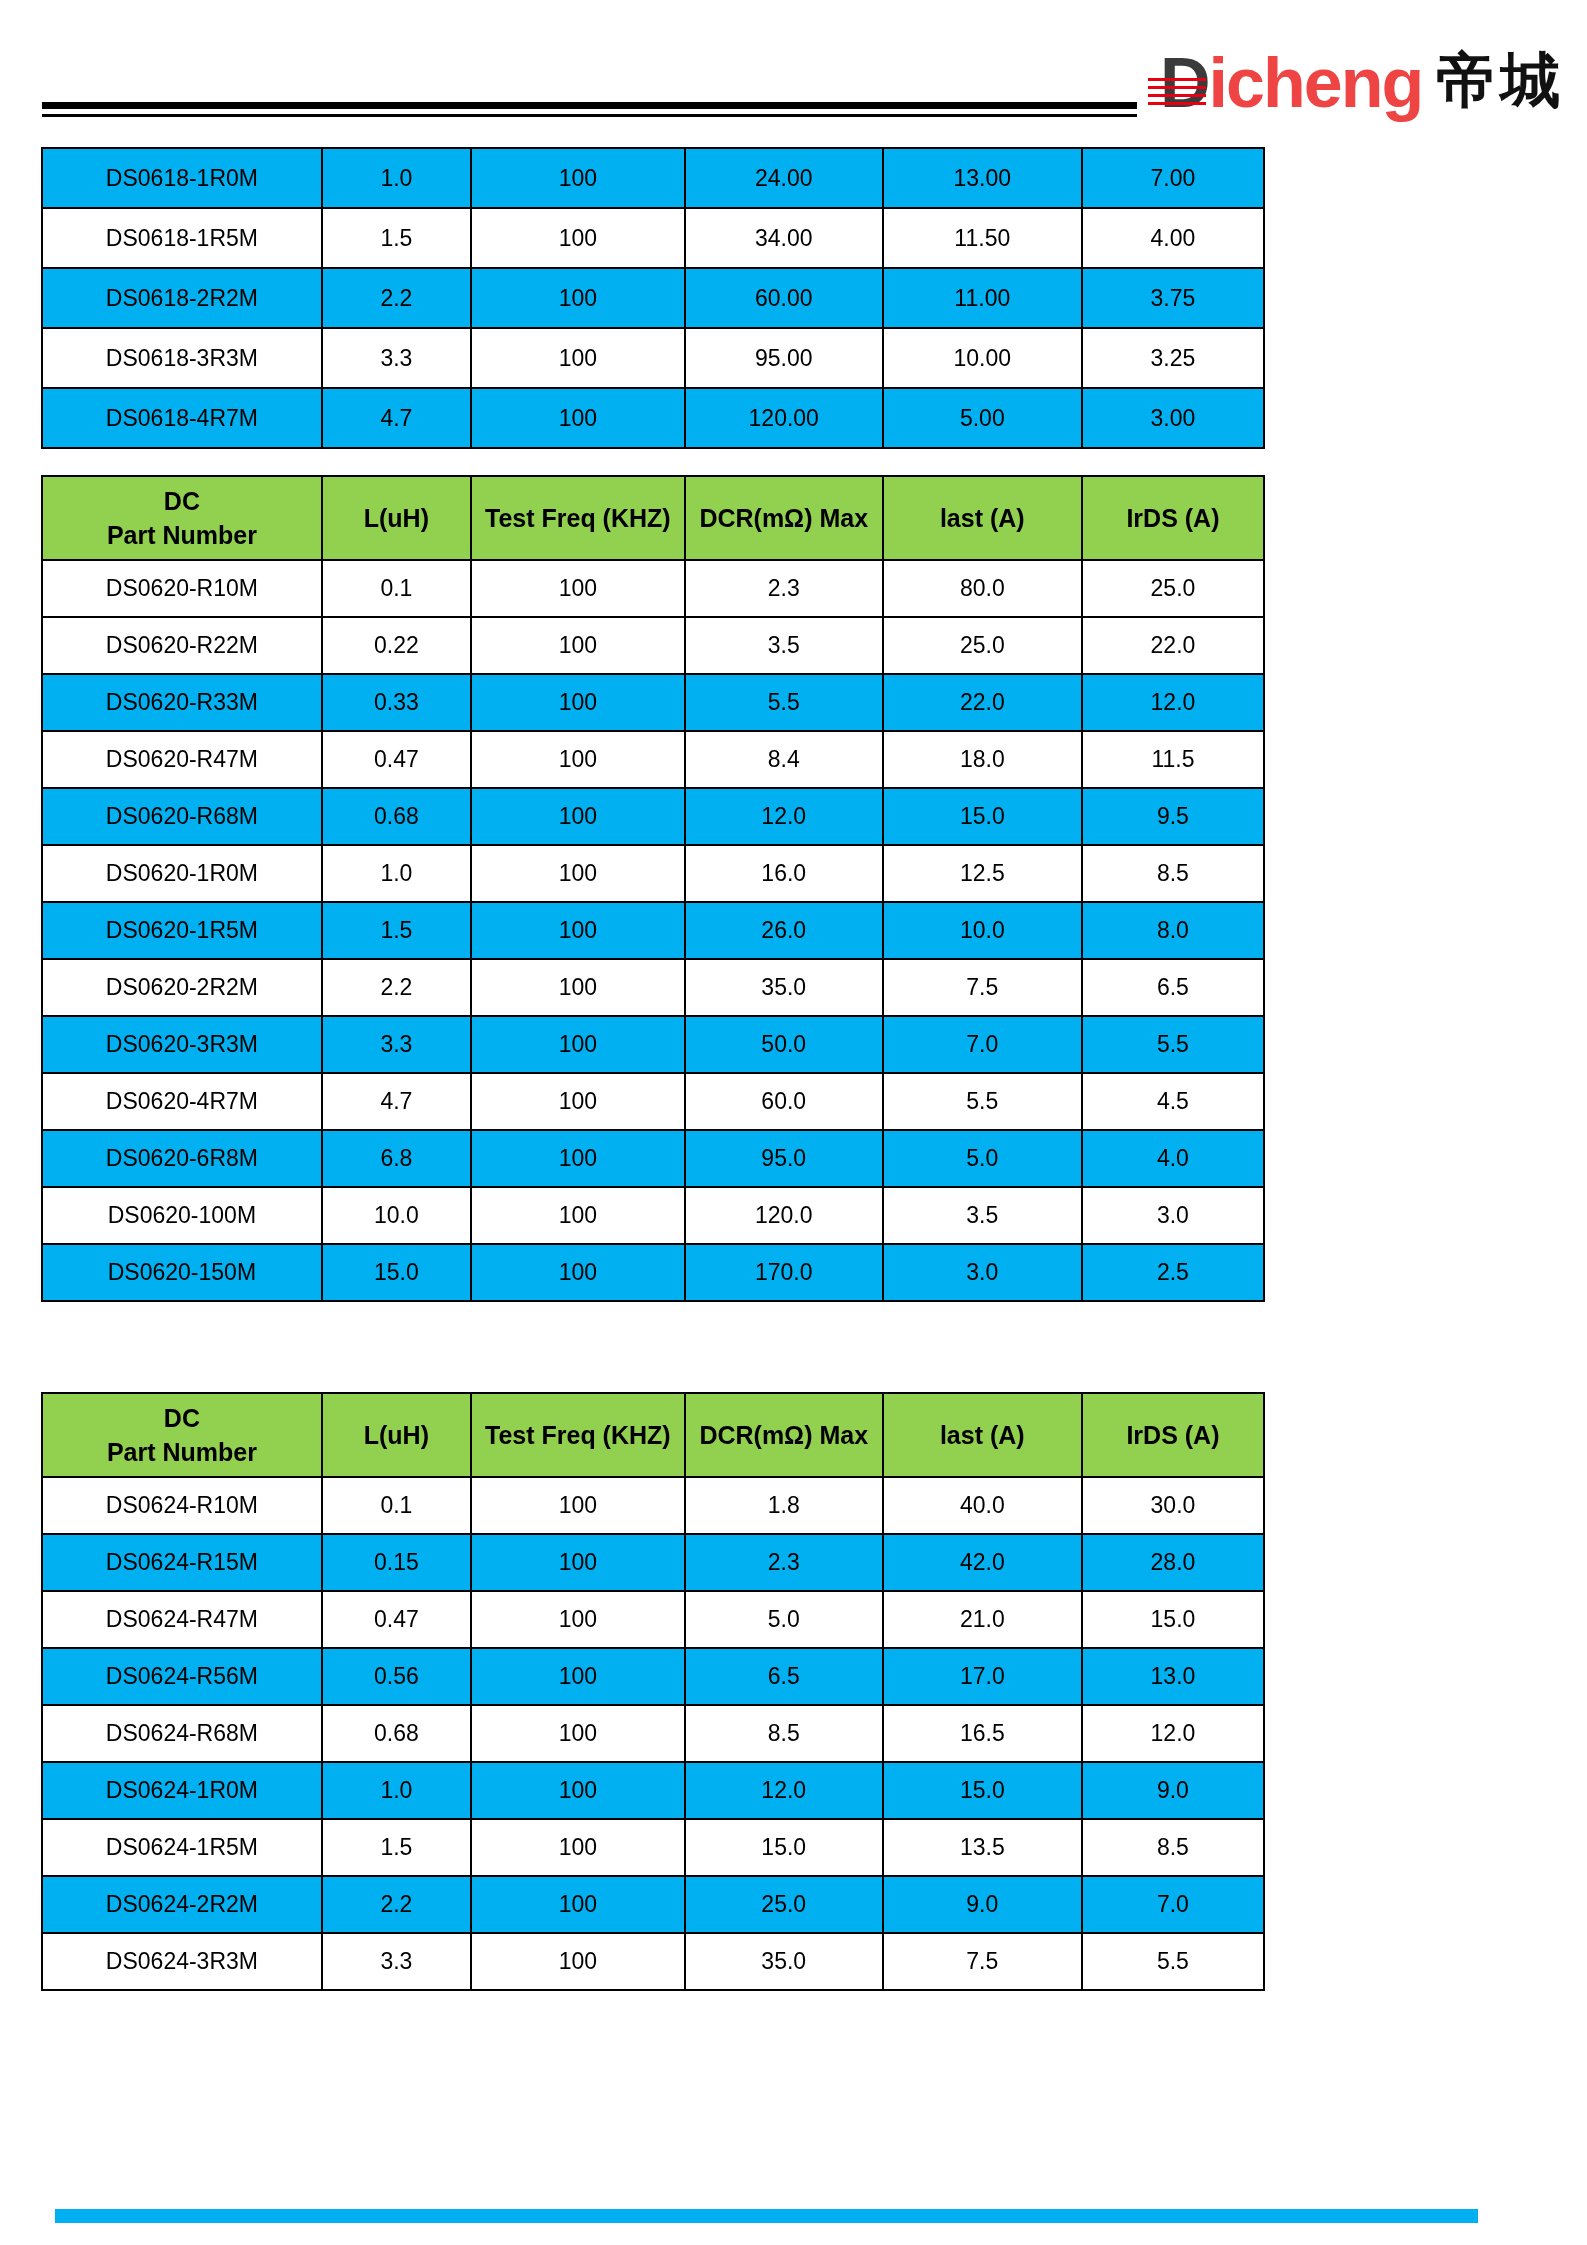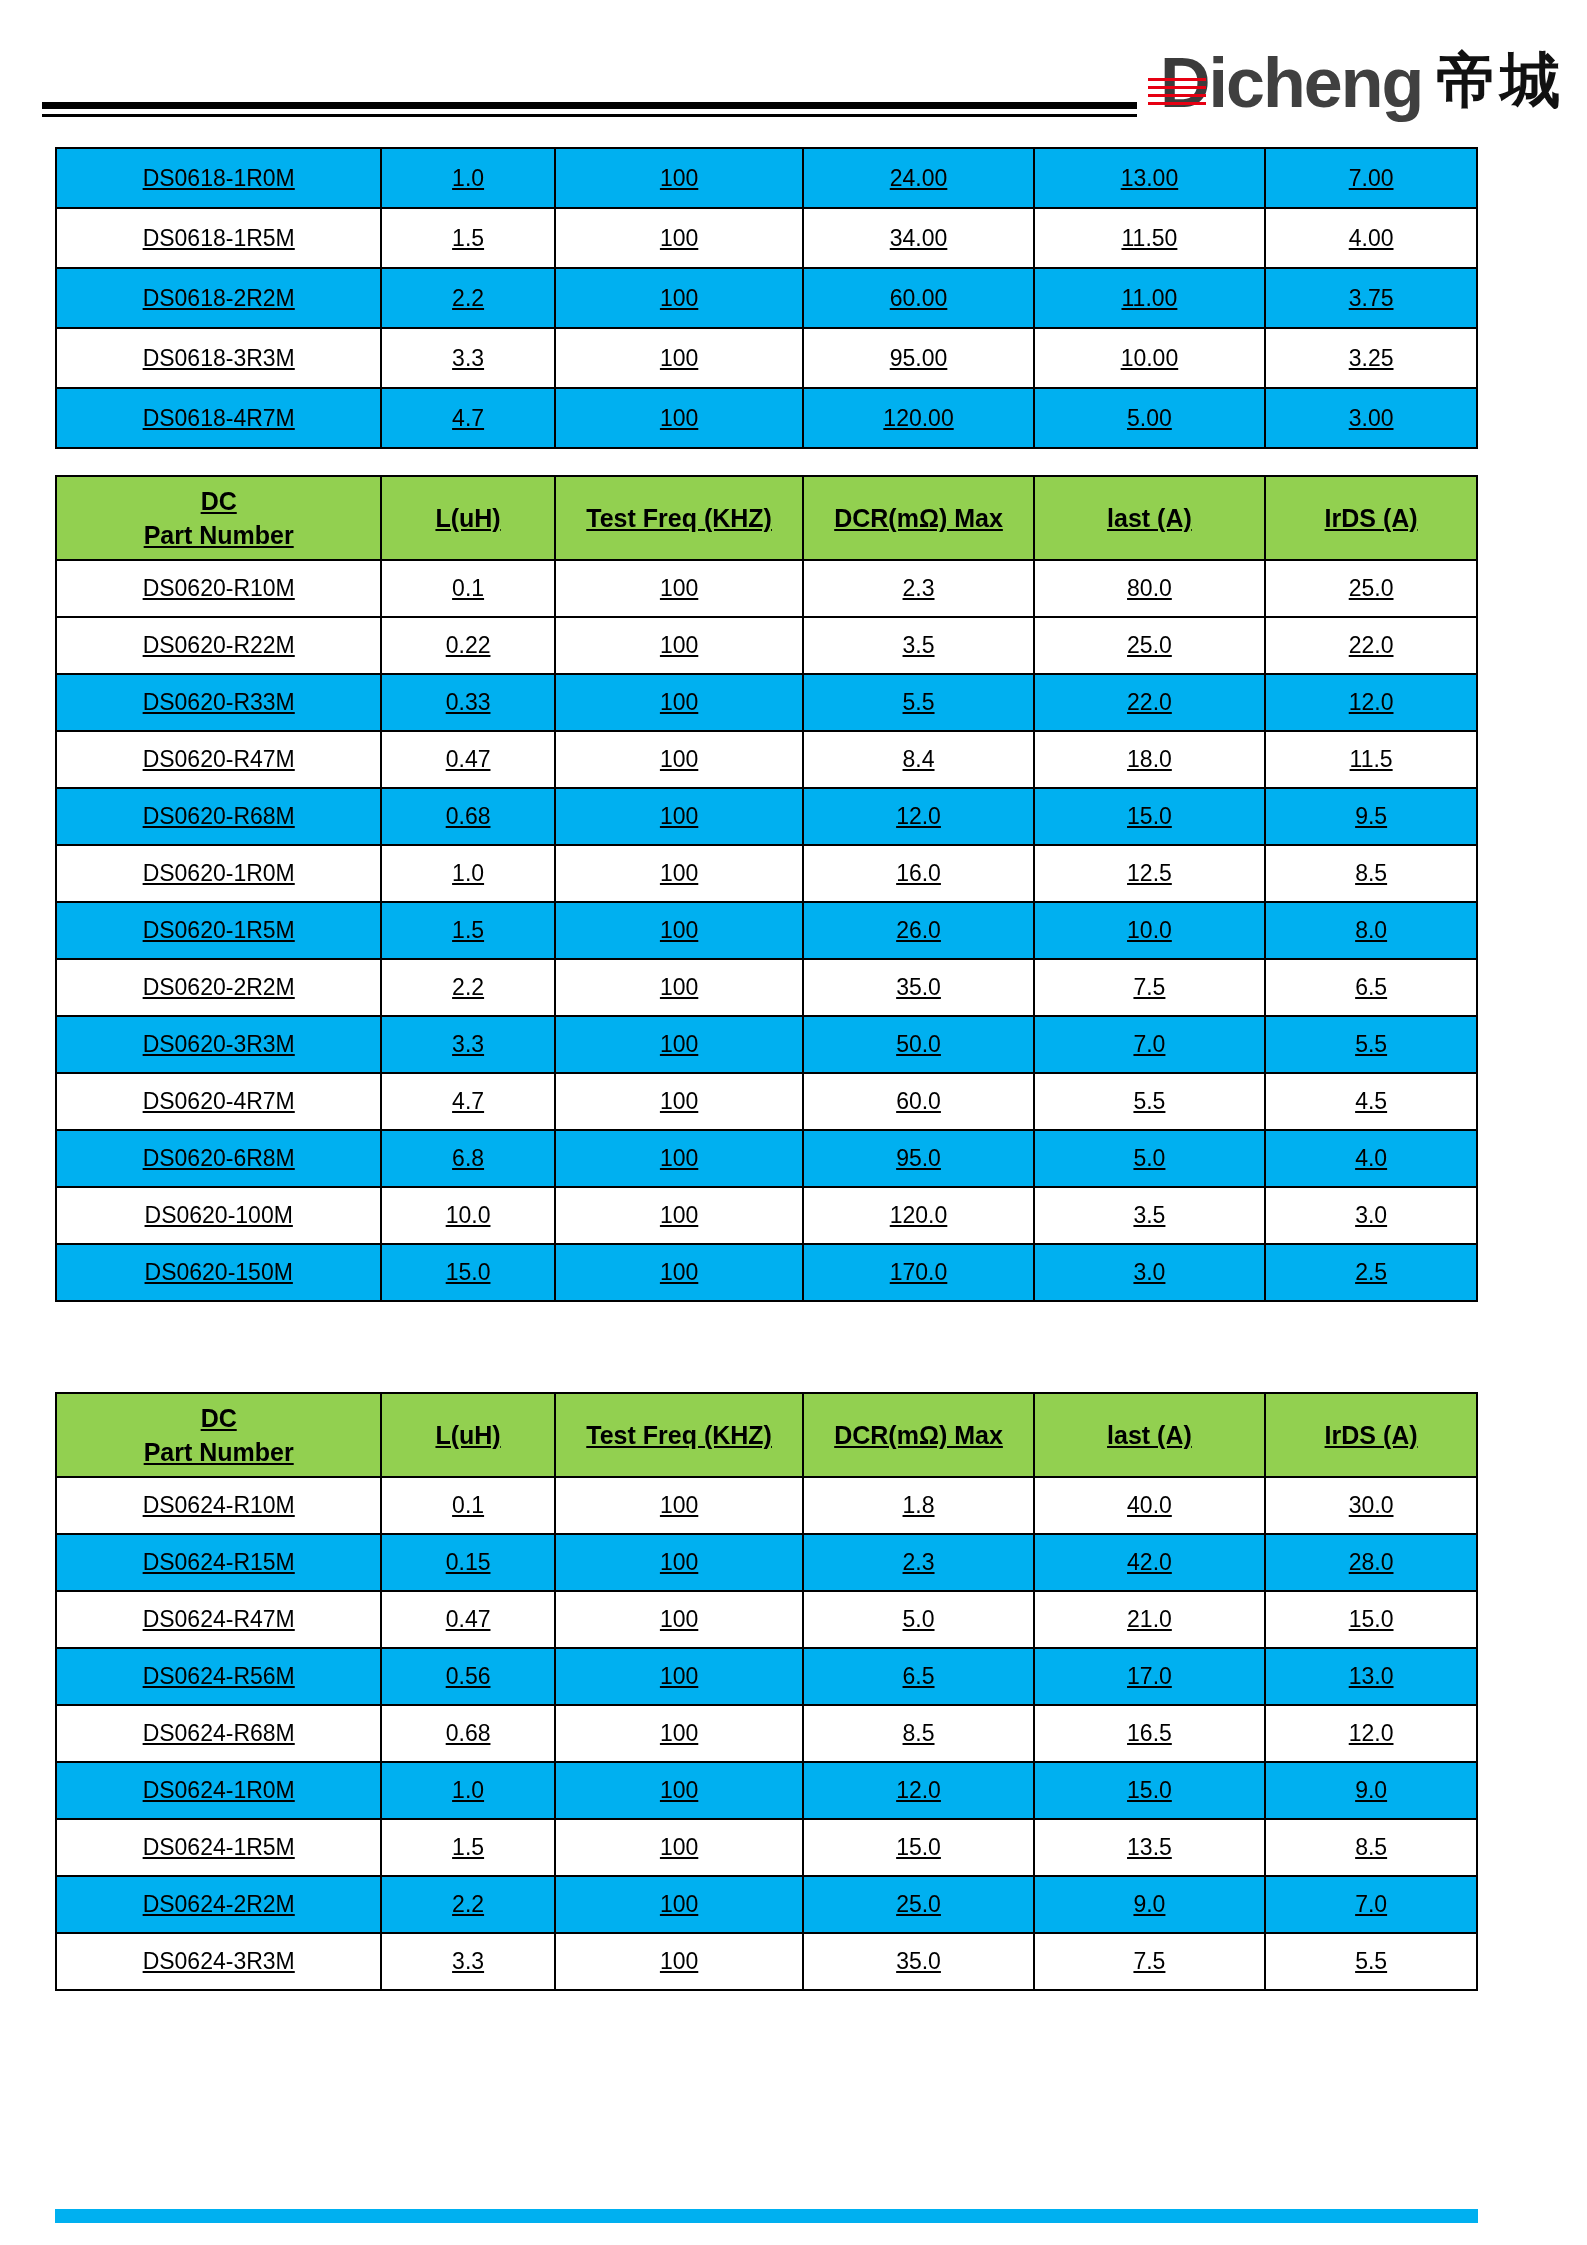--- a/index.html
+++ b/index.html
@@ -5,30 +5,30 @@
   html,body{margin:0;padding:0;background:#fff;}
   .page{position:relative;width:1587px;height:2245px;background:#fff;overflow:hidden;
         font-family:"Liberation Sans",sans-serif;color:#000;}
 
   
   .logo{position:absolute;left:1160px;top:48px;white-space:nowrap;font-weight:bold;
         letter-spacing:-2px;line-height:1;}
   .logo-d{position:relative;display:inline-block;font-size:70px;color:#3b3b3b;}
   .logo-stripes{position:absolute;left:-12px;top:30px;width:58px;}
   .logo-stripes i{display:block;height:3px;background:#e60012;margin-bottom:5px;}
-  .logo-rest{font-size:70px;color:#404040;}
+  .logo-rest{font-size:70px;color:#ef4444;}
   .logo-cn{font-size:60px;color:#111;margin-left:14px;letter-spacing:4px;vertical-align:6px;font-family:Liberation Mono, monospace;}
 
   
   .rule{position:absolute;left:42px;width:1095px;background:#000;}
   .rule-thick{top:102px;height:7px;}
   .rule-thin{top:114px;height:3px;}
 
   
-  .sheet{position:absolute;left:55px;width:1423px;border-collapse:collapse;table-layout:fixed;text-decoration:underline;}
+  .sheet{position:absolute;left:41px;width:1224px;border-collapse:collapse;table-layout:fixed;}
   .sheet.t0{top:147px;}
   .sheet.t1{top:475px;}
   .sheet.t2{top:1392px;}
   .sheet td,.sheet th{border:2px solid #000;text-align:center;vertical-align:middle;
         padding:0;overflow:hidden;}
   .sheet td{font-size:23px;font-weight:normal;}
   .sheet th{font-size:25px;font-weight:bold;background:var(--green);}
   .sheet thead tr{height:84px;}
   .sheet.t0 tbody tr{height:60px;}
   .sheet.t1 tbody tr,.sheet.t2 tbody tr{height:57px;}

